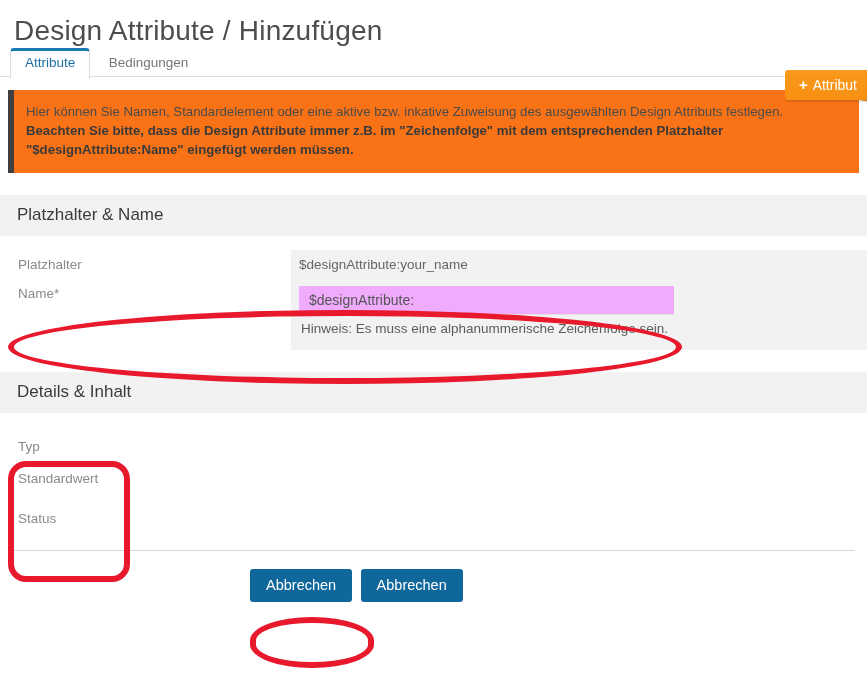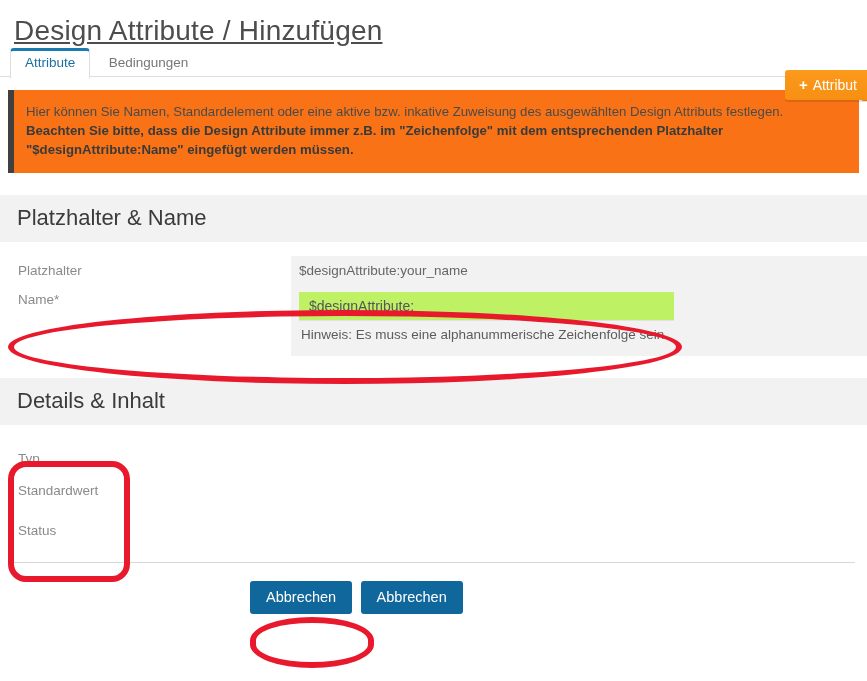--- a/index.html
+++ b/index.html
@@ -17,21 +17,20 @@
   }
 
   
   .page-title {
     font-size: 28px;
     font-weight: normal;
     color: #4d4d4d;
     padding: 14px 0 0 14px;
     letter-spacing: 0.2px;
     line-height: 1.2;
-    text-decoration: underline;
   }
 
   
   .tabbar {
     position: relative;
     height: 29px;
     padding-left: 10px;
     box-sizing: border-box;
   }
   .tabbar::after {
@@ -110,21 +109,21 @@
     color: #4a4a4a;
   }
   .infobox p.bold {
     font-weight: bold;
     color: #3a3a3a;
   }
 
   
   .section-head {
     background: #f2f2f2;
-    font-size: 22px;
+    font-size: 17px;
     color: #3b3b3b;
     padding: 10px 0 11px 17px;
     margin-top: 22px;
   }
 
   
   .form-area {
     position: relative;
     margin-top: 14px;
   }
@@ -148,21 +147,21 @@
     padding: 7px 14px 7px 8px;
     font-size: 13.5px;
     color: #666666;
     min-height: 18px;
   }
   .fld.pad-b { padding-bottom: 14px; }
 
   .text-input {
     display: block;
     width: 375px;
-    background: #bef264;
+    background: #f0abfc;
     border: none;
     border-bottom: 1px solid #e2e2e2;
     font-family: "Liberation Sans", sans-serif;
     font-size: 14px;
     color: #555555;
     padding: 6px 6px 6px 10px;
     box-sizing: border-box;
     outline: none;
   }
   .hint {

